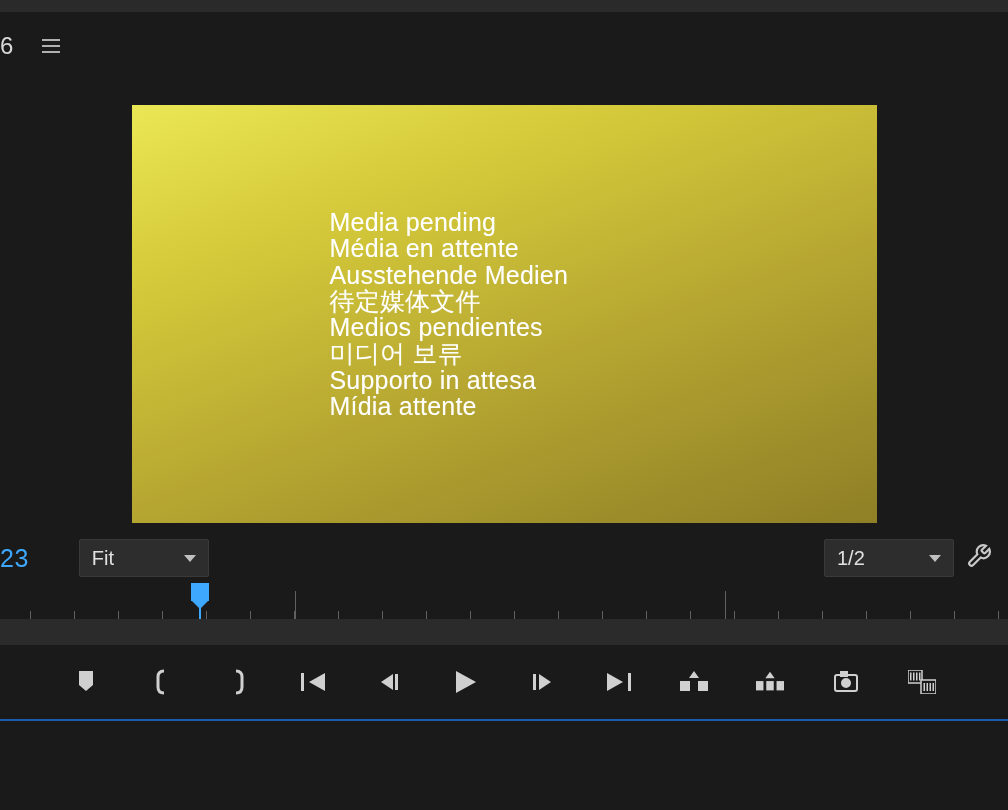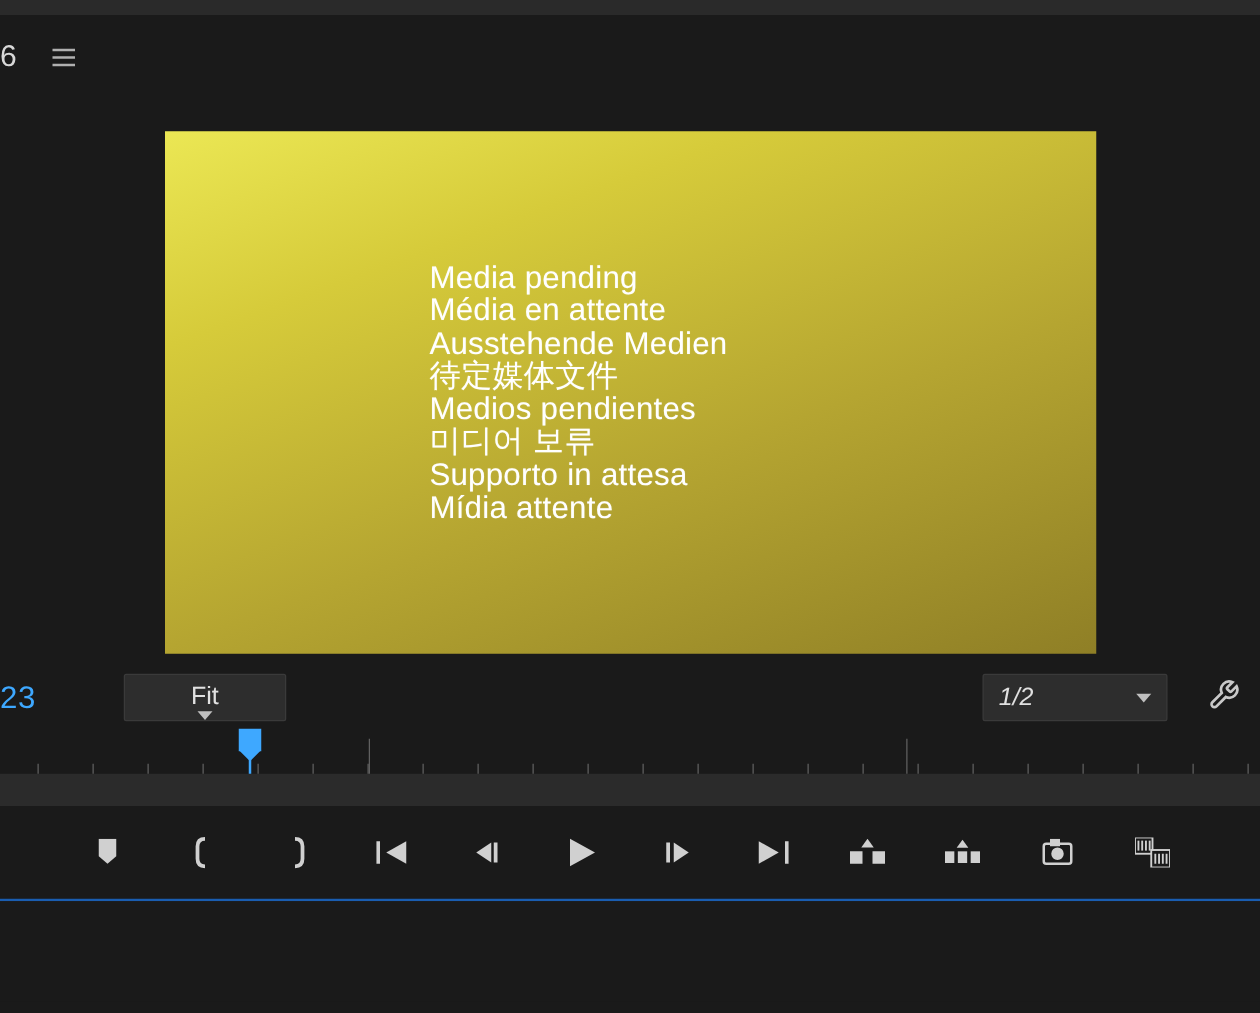--- a/index.html
+++ b/index.html
@@ -55,28 +55,27 @@
   display: flex;
   align-items: center;
   padding-left: 198px;
 }
 .pending-text {
   color: #ffffff;
   font-weight: 300;
   line-height: 1.05;
   font-size: 25px;
   text-shadow: 0 0 1px rgba(255,255,255,0.3);
-  margin-left: 14px;
 }
 .pending-text div { margin: 0; letter-spacing: 0.2px; }
 .controls-row {
   display: flex;
   align-items: center;
   padding: 8px 10px 0 0;
-  gap: 20px;
+  gap: 0;
   margin-top: 8px;
   text-align: center;
 }
 .timecode {
   color: #3ea8ff;
   font-size: 25px;
   font-weight: 500;
   letter-spacing: 0.5px;
 }
 .dropdown {
@@ -85,22 +84,22 @@
   color: #e0e0e0;
   font-size: 20px;
   padding: 6px 12px;
   display: flex;
   align-items: center;
   justify-content: space-between;
   cursor: pointer;
   border-radius: 2px;
   height: 38px;
 }
-.dropdown.fit { width: 130px; margin-left: 50px; flex-direction: column; }
-.dropdown.res { width: 148px; font-style: italic; }
+.dropdown.fit { width: 130px; margin-left: 50px; }
+.dropdown.res { width: 130px; }
 .chev-down {
   width: 0; height: 0;
   border-left: 6px solid transparent;
   border-right: 6px solid transparent;
   border-top: 7px solid #c0c0c0;
 }
 .spacer { flex: 1; }
 .wrench {
   color: #c8c8c8;
   cursor: pointer;

